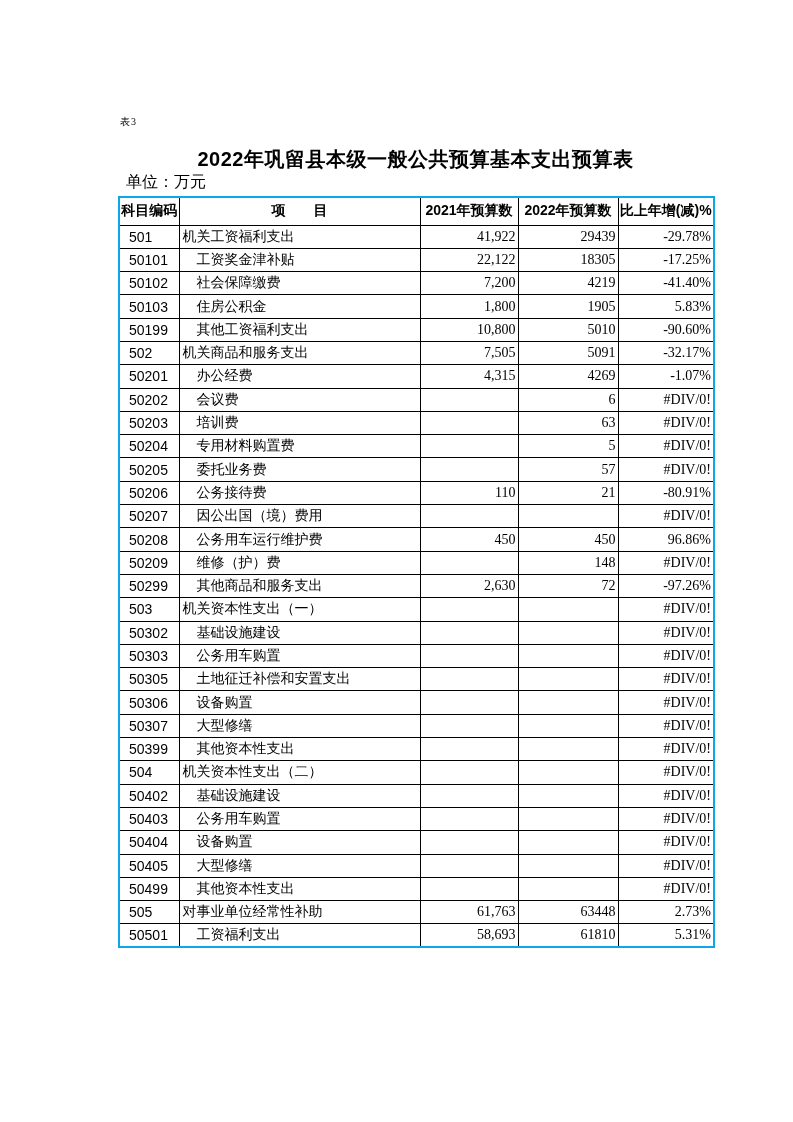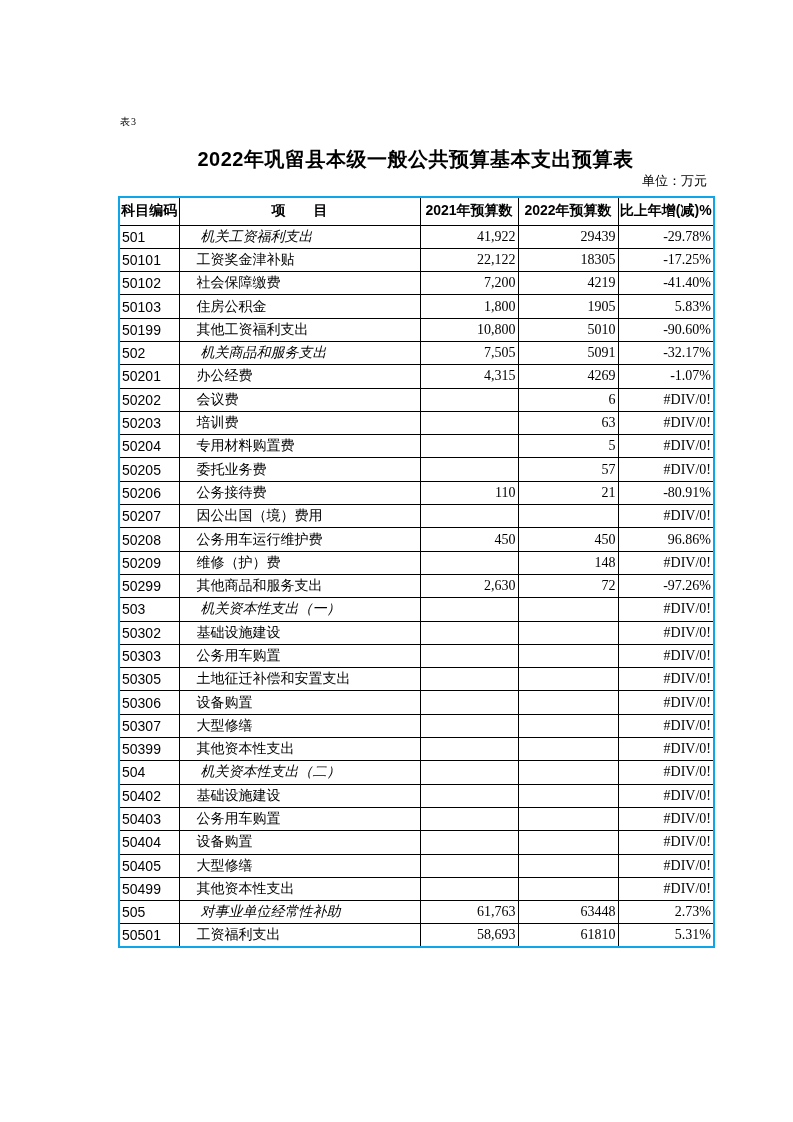--- a/index.html
+++ b/index.html
@@ -25,25 +25,24 @@
     top: 146px;
     width: 595px;
     text-align: center;
     font-size: 20px;
     font-weight: bold;
     font-family: "Liberation Sans", "DejaVu Sans", sans-serif;
     letter-spacing: 0.5px;
   }
   .unit-label {
     position: absolute;
-    left: 112px;
+    left: 126px;
     top: 172px;
     width: 595px;
-    text-align: right;
-    font-size: 13px;
+    font-size: 16px;
   }
   table.budget {
     position: absolute;
     left: 118px;
     top: 196px;
     width: 595px;
     border-collapse: collapse;
     table-layout: fixed;
     border: 2px solid #0ea5e9;
   }
@@ -62,25 +61,25 @@
     height: 28px;
     font-size: 14px;
     font-weight: bold;
     font-family: "Liberation Sans", "DejaVu Sans", sans-serif;
     text-align: center;
   }
   table.budget tbody td { height: 23.3px; font-size: 14px; }
   td.cell-code {
     font-family: "Liberation Sans", "DejaVu Sans", sans-serif;
     font-size: 13px;
-    padding-left: 2px;
+    padding-left: 9px;
     text-align: left;
   }
   td.cell-item { text-align: left; }
-  td.cell-item.lvl1 { padding-left: 21px; font-style: italic; }
+  td.cell-item.lvl1 { padding-left: 3px; }
   td.cell-item.lvl2 { padding-left: 17px; }
   td.cell-num { text-align: right; padding-right: 2px; }
 </style>
 </head>
 <body>
 
 <div class="table-label">表3</div>
 <div class="doc-title">2022年巩留县本级一般公共预算基本支出预算表</div>
 <div class="unit-label">单位：万元</div>
 

